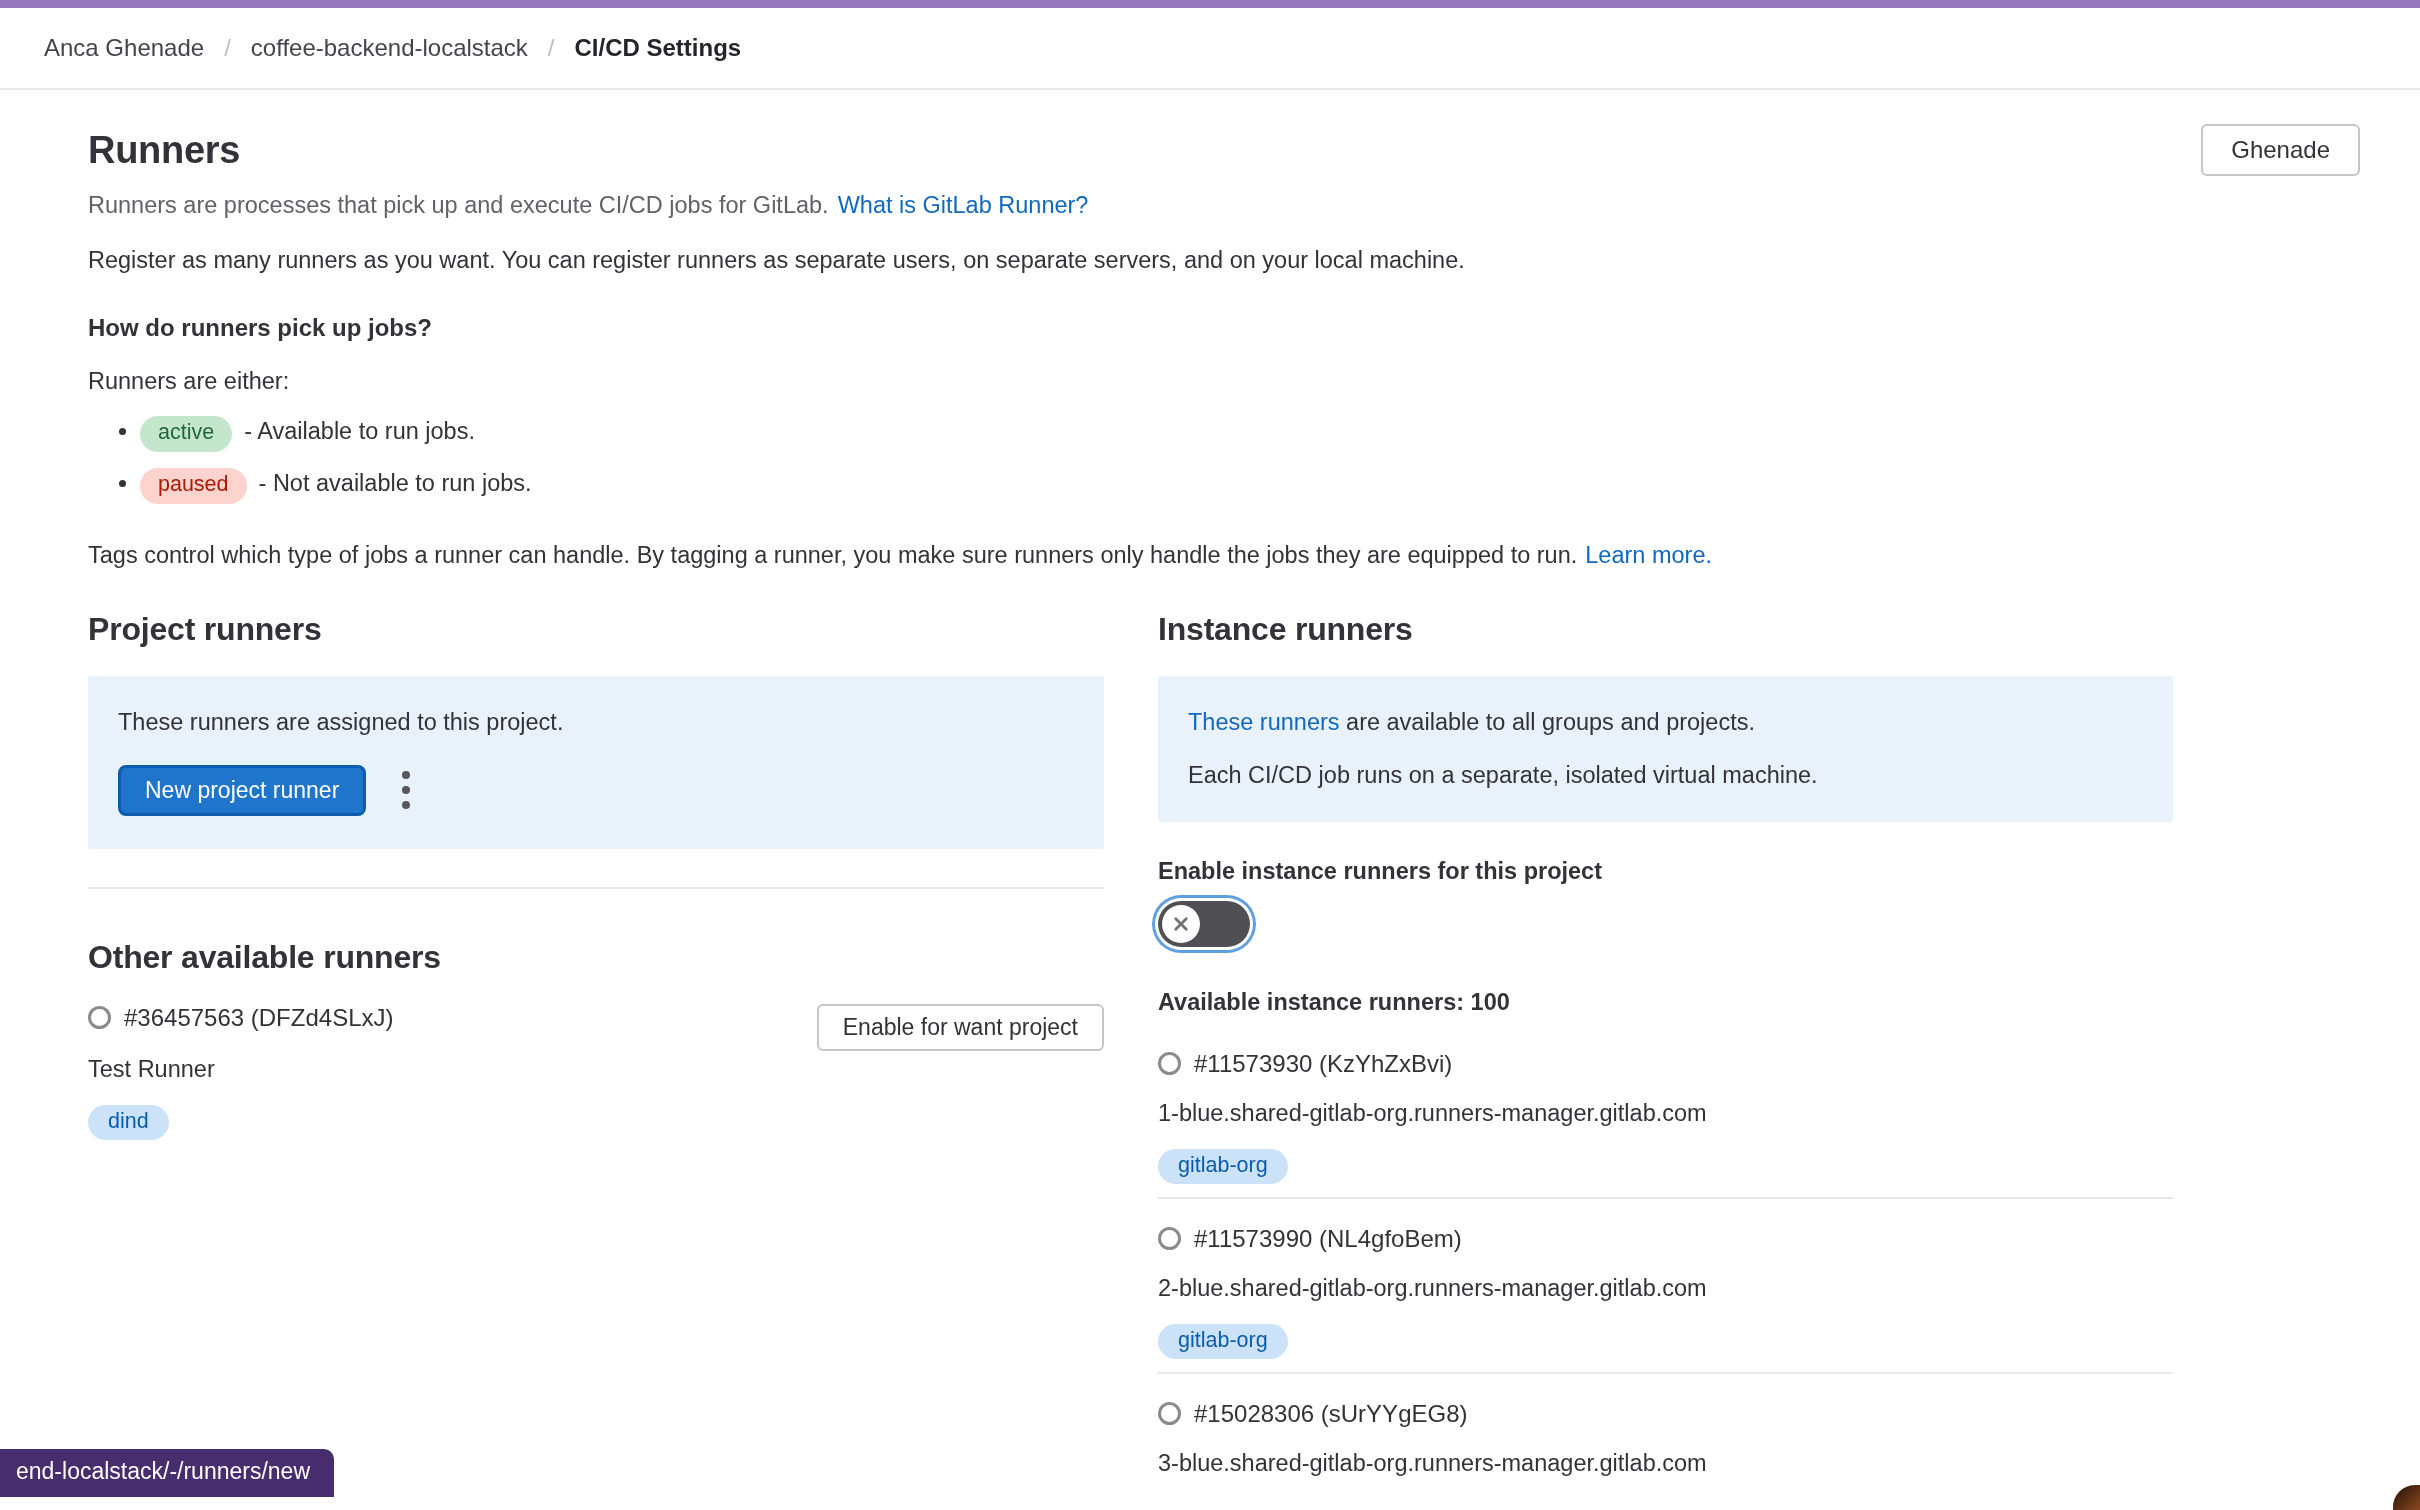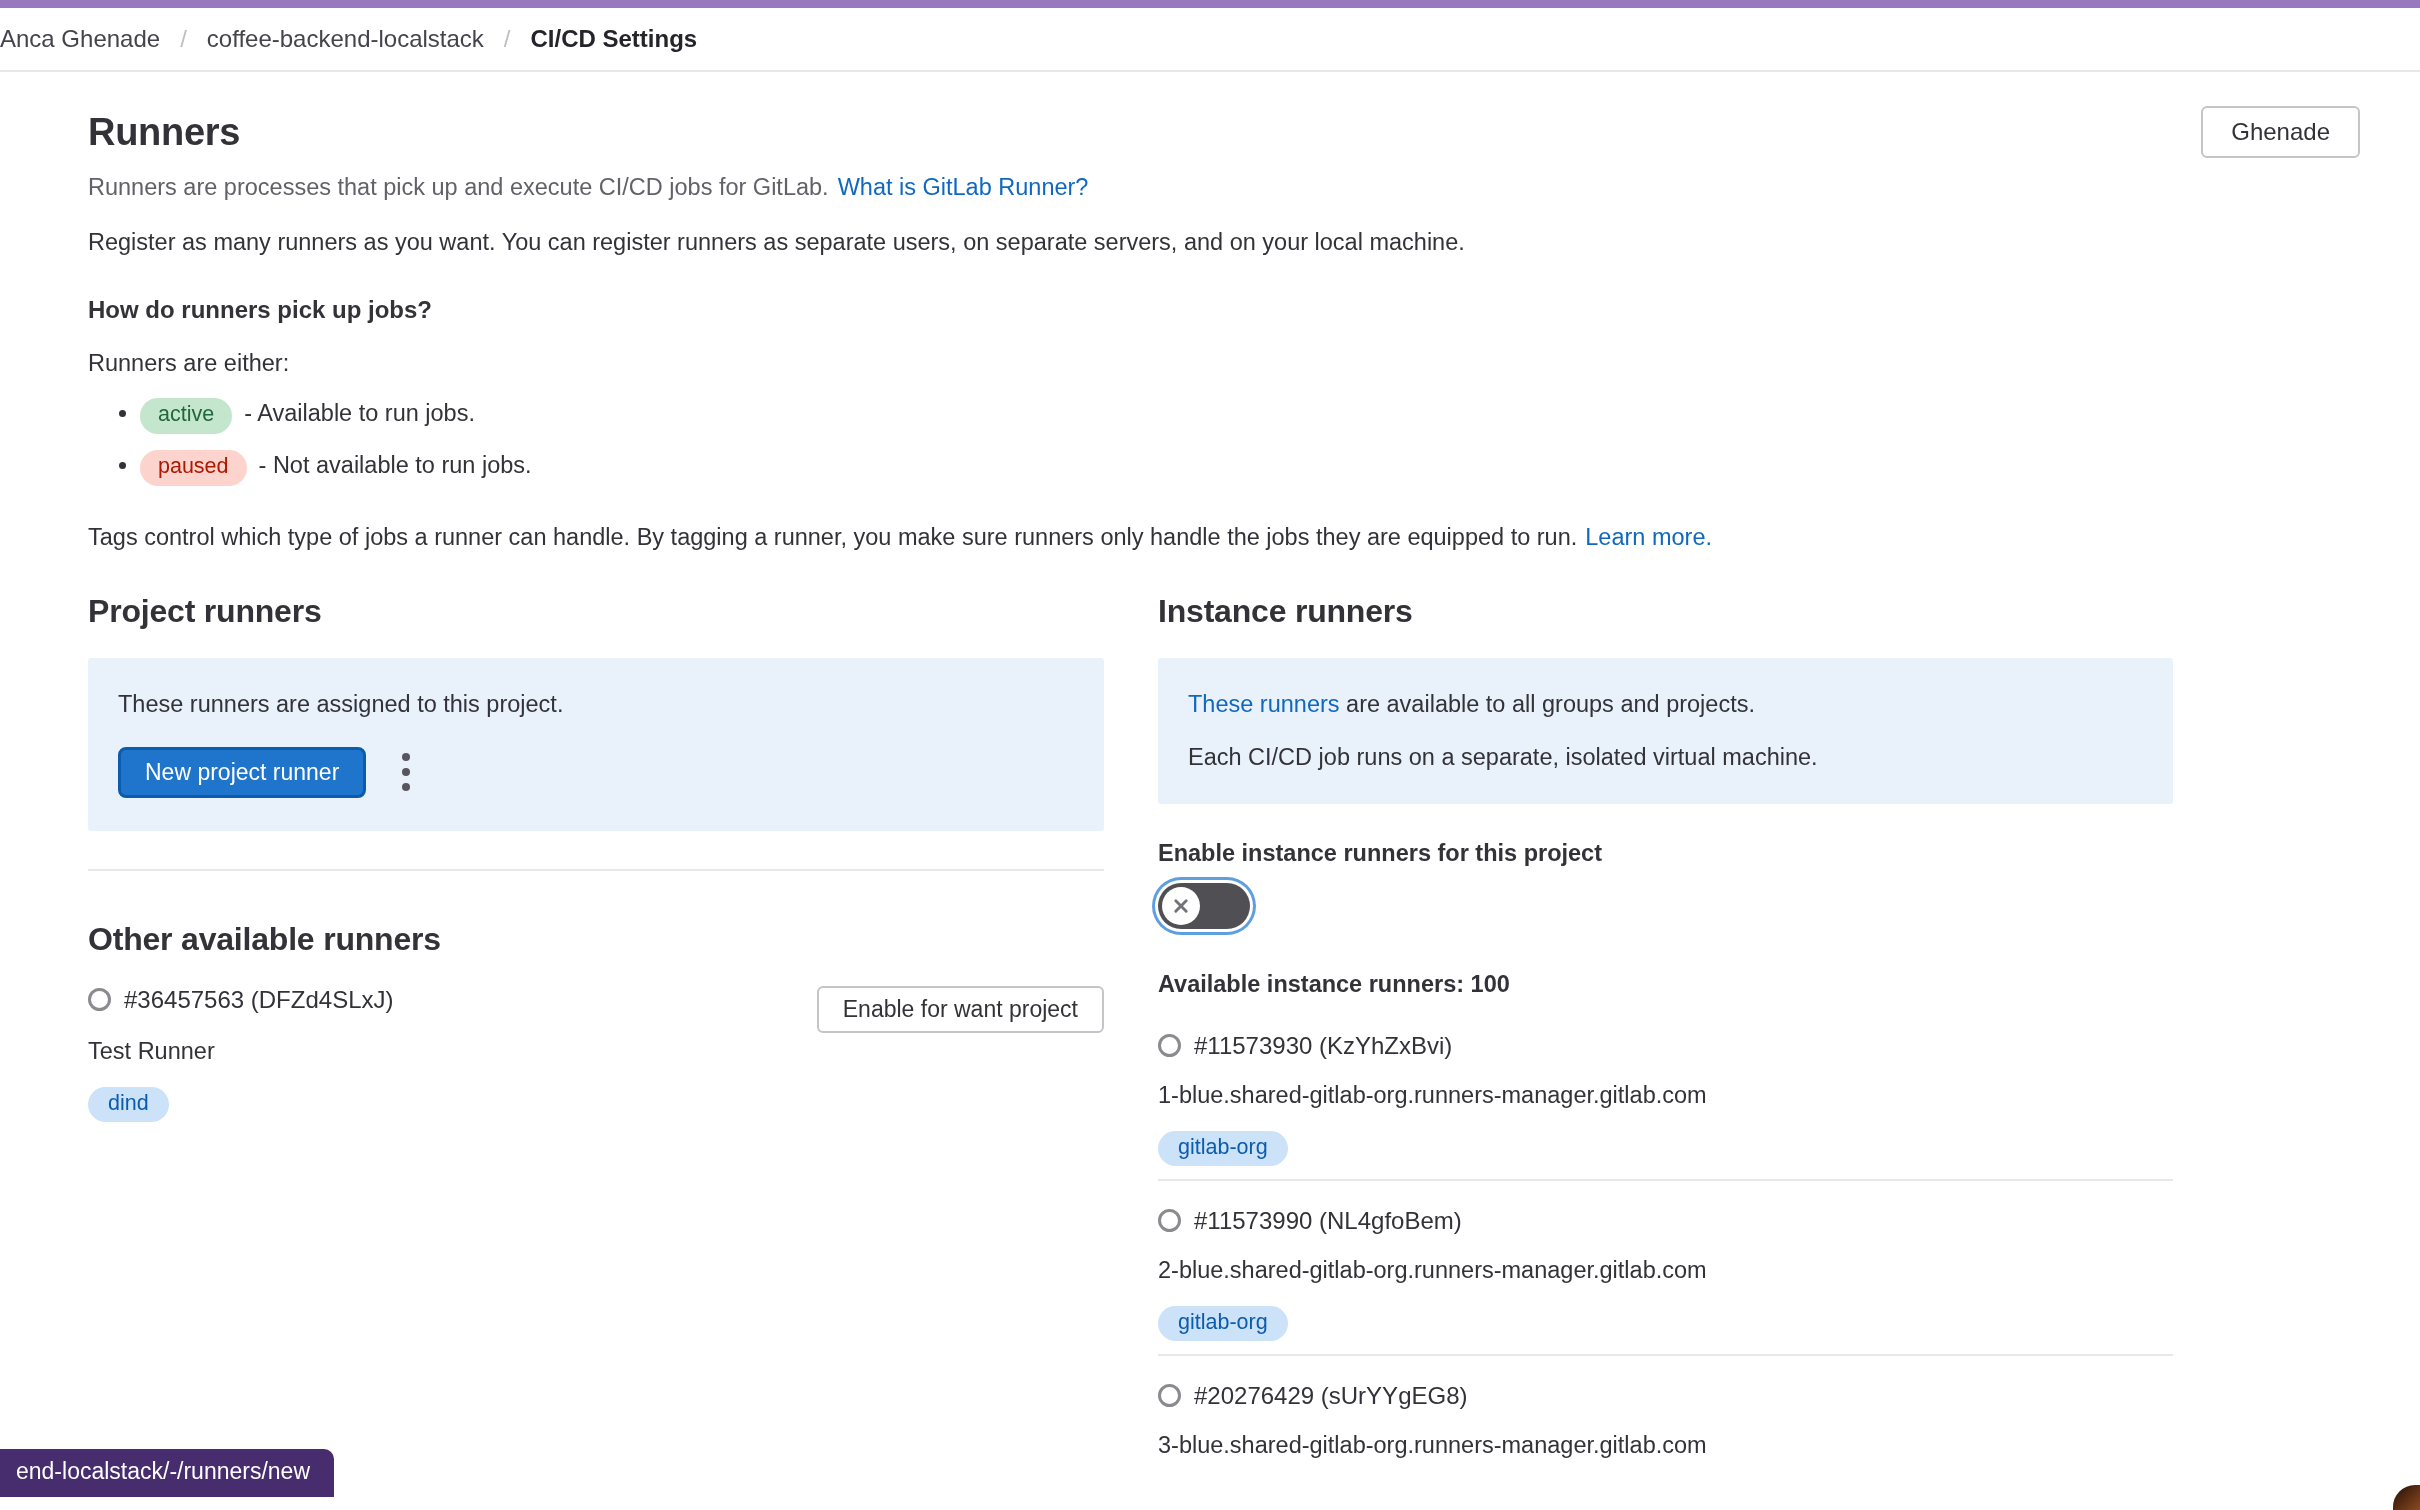--- a/index.html
+++ b/index.html
@@ -1,22 +1,22 @@
 <!DOCTYPE html>
 <html><head>
 <meta charset="utf-8">
 <style>
   * { margin:0; padding:0; box-sizing:border-box; }
   html,body { width:2420px; height:1510px; overflow:hidden; background:#ffffff;
     font-family:"Liberation Sans","DejaVu Sans",sans-serif; color:#333238; }
 
   
   .topbar { height:8px; background:#9878bf; width:100%; }
-  .breadcrumb-bar { height:64px; background:#fff; border-bottom:2px solid #e7e7ea;
-    display:flex; align-items:center; }
+  .breadcrumb-bar { height:82px; background:#fff; border-bottom:2px solid #e7e7ea;
+    display:flex; align-items:center; padding-left:44px; }
   .crumbs { display:flex; align-items:center; gap:20px; font-size:24px; color:#45434b; }
   .crumb { cursor:pointer; }
   .crumb-sep { color:#bfbfc3; }
   .crumb.current { font-weight:700; color:#26242b; }
 
   
   .content { padding:34px 60px 0 88px; }
 
   .section-header { display:flex; justify-content:space-between; align-items:center; }
   h1.page-title { font-size:38px; font-weight:700; letter-spacing:-0.3px; }
@@ -202,21 +202,21 @@
             <span class="status-circle"></span>
             <a class="runner-id" style="color:#333238">#11573990 (NL4gfoBem)</a>
           </div>
           <p class="host">2-blue.shared-gitlab-org.runners-manager.gitlab.com</p>
           <span class="tag-badge">gitlab-org</span>
         </div>
 
         <div class="instance-item">
           <div class="runner-id-row">
             <span class="status-circle"></span>
-            <a class="runner-id" style="color:#333238">#20276429 (sUrYYgEG8)</a>
+            <a class="runner-id" style="color:#333238">#15028306 (sUrYYgEG8)</a>
           </div>
           <p class="host">3-blue.shared-gitlab-org.runners-manager.gitlab.com</p>
 
         </div>
 
       </div>
     </section>
 
   </div>
 </main>

